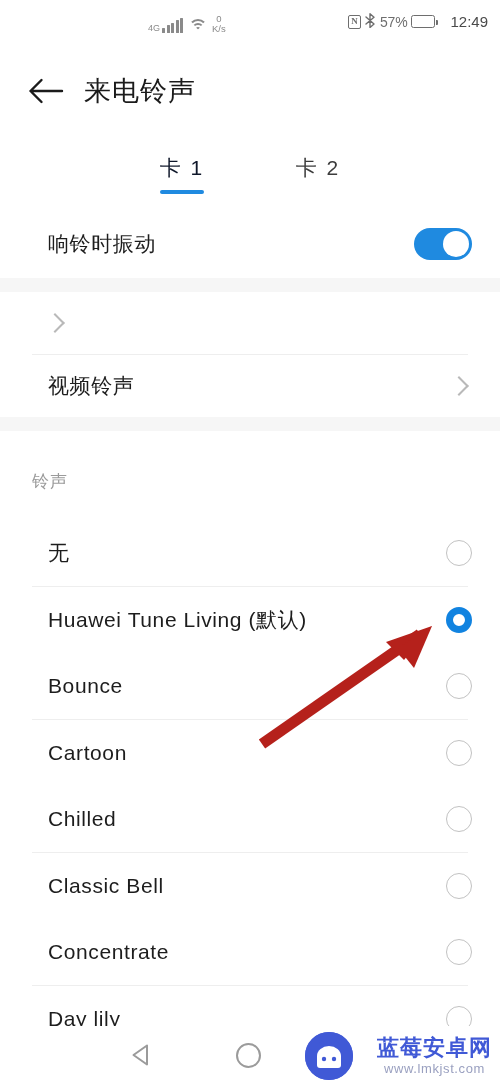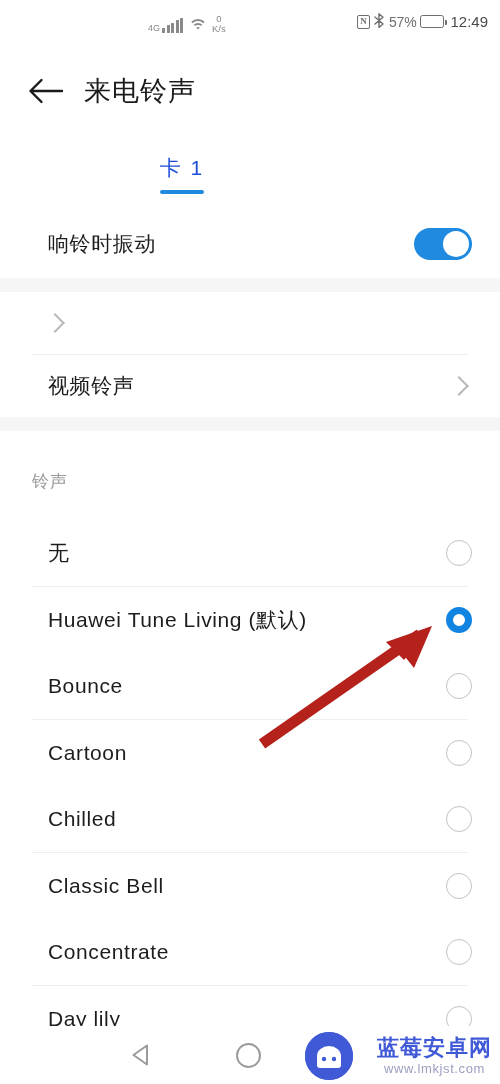--- a/index.html
+++ b/index.html
@@ -49,34 +49,34 @@
   .nfc{
     width:13px; height:14px; border:1.5px solid #6e6e6e; border-radius:2px;
     font-size:9px; line-height:11px; text-align:center; font-weight:700;
     color:#6e6e6e; font-family:"Liberation Serif",serif;
   }
   .bt{ font-size:14px; line-height:14px; color:#6e6e6e; }
   .pct{ font-size:14px; letter-spacing:-.2px; }
   .battery{ width:24px; height:13px; border:1.5px solid #6e6e6e; border-radius:2.5px; position:relative; padding:1.5px; }
   .battery::after{ content:""; position:absolute; right:-4px; top:3.5px; width:2.5px; height:5px; background:#6e6e6e; border-radius:0 1px 1px 0; }
   .battery .fill{ height:100%; background:#6e6e6e; border-radius:1px; }
-  .clock{ font-size:15px; color:#4a4a4a; margin-left:2px; }
+  .clock{ font-size:15px; color:#4a4a4a; margin-left:11px; }
 
   
   .titlebar{ position:absolute; top:52px; left:0; width:500px; height:78px; display:flex; align-items:center; }
   .back-arrow{ width:60px; height:60px; margin-left:16px; display:flex; align-items:center; justify-content:center; cursor:pointer; }
   .back-arrow svg{ display:block; }
   .page-title{ font-size:27px; color:#1b1b1b; margin-left:8px; letter-spacing:1px; }
 
   
   .tabs{ position:absolute; top:150px; left:0; width:500px; height:56px; display:flex; }
   .tab{ position:absolute; top:0; height:56px; display:flex; flex-direction:column;
         align-items:center; justify-content:flex-start; cursor:pointer; }
   .tab .lbl{ font-size:21px; color:#3c3c3c; letter-spacing:2px; padding-top:4px; }
-  .tab.active .lbl{ color:#1d4ed8; }
+  .tab.active .lbl{ color:#0f172a; }
   .tab .bar{ width:44px; height:3.5px; background:transparent; border-radius:2px; margin-top:8px; }
   .tab.active .bar{ background:#1f8ae0; }
   #tab0{ left:134px; width:96px; }
   #tab1{ left:270px; width:96px; }
 
   
   .row{
     position:absolute; left:0; width:500px;
     display:flex; align-items:center; justify-content:space-between;
     padding:0 28px 0 48px; background:#fff; cursor:pointer;
@@ -157,20 +157,24 @@
       <svg width="36" height="26" viewBox="0 0 36 26" fill="none" aria-hidden="true">
         <path d="M13.5 2L2.5 13l11 11M2.5 13H34" stroke="#1b1b1b" stroke-width="2.4" stroke-linecap="round" stroke-linejoin="round"></path>
       </svg>
     </div>
     <div class="page-title">来电铃声</div>
   </div>
 
   <div class="tabs">
     <div class="tab active" id="tab0">
       <span class="lbl">卡 1</span>
+      <span class="bar"></span>
+    </div>
+    <div class="tab" id="tab1">
+      <span class="lbl">卡 2</span>
       <span class="bar"></span>
     </div>
   </div>
 
   <div class="row" style="top:210px;height:68px">
     <span class="label">响铃时振动</span>
     <span class="toggle">
         <span class="knob"></span>
       </span>
   </div>

